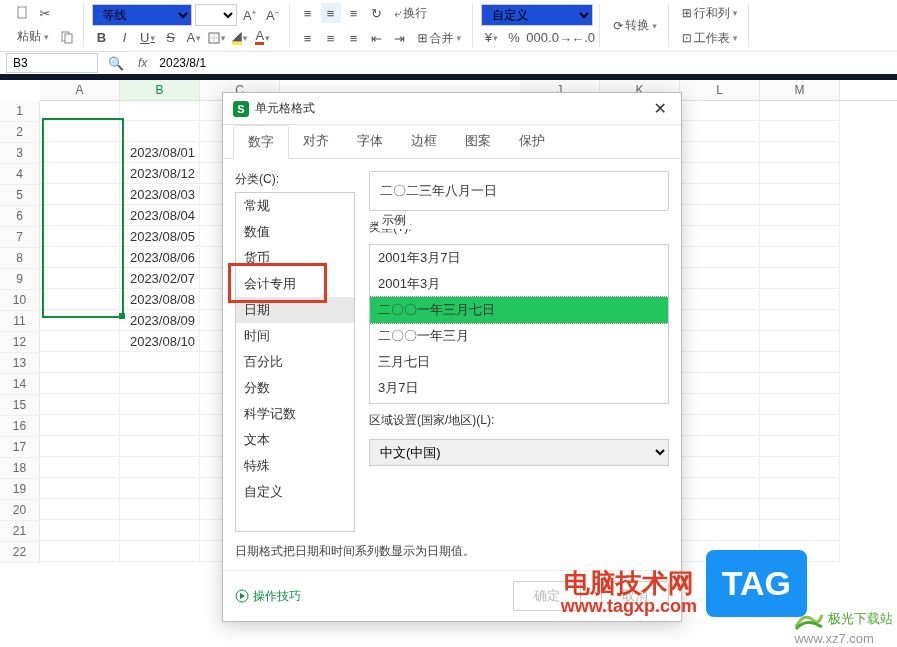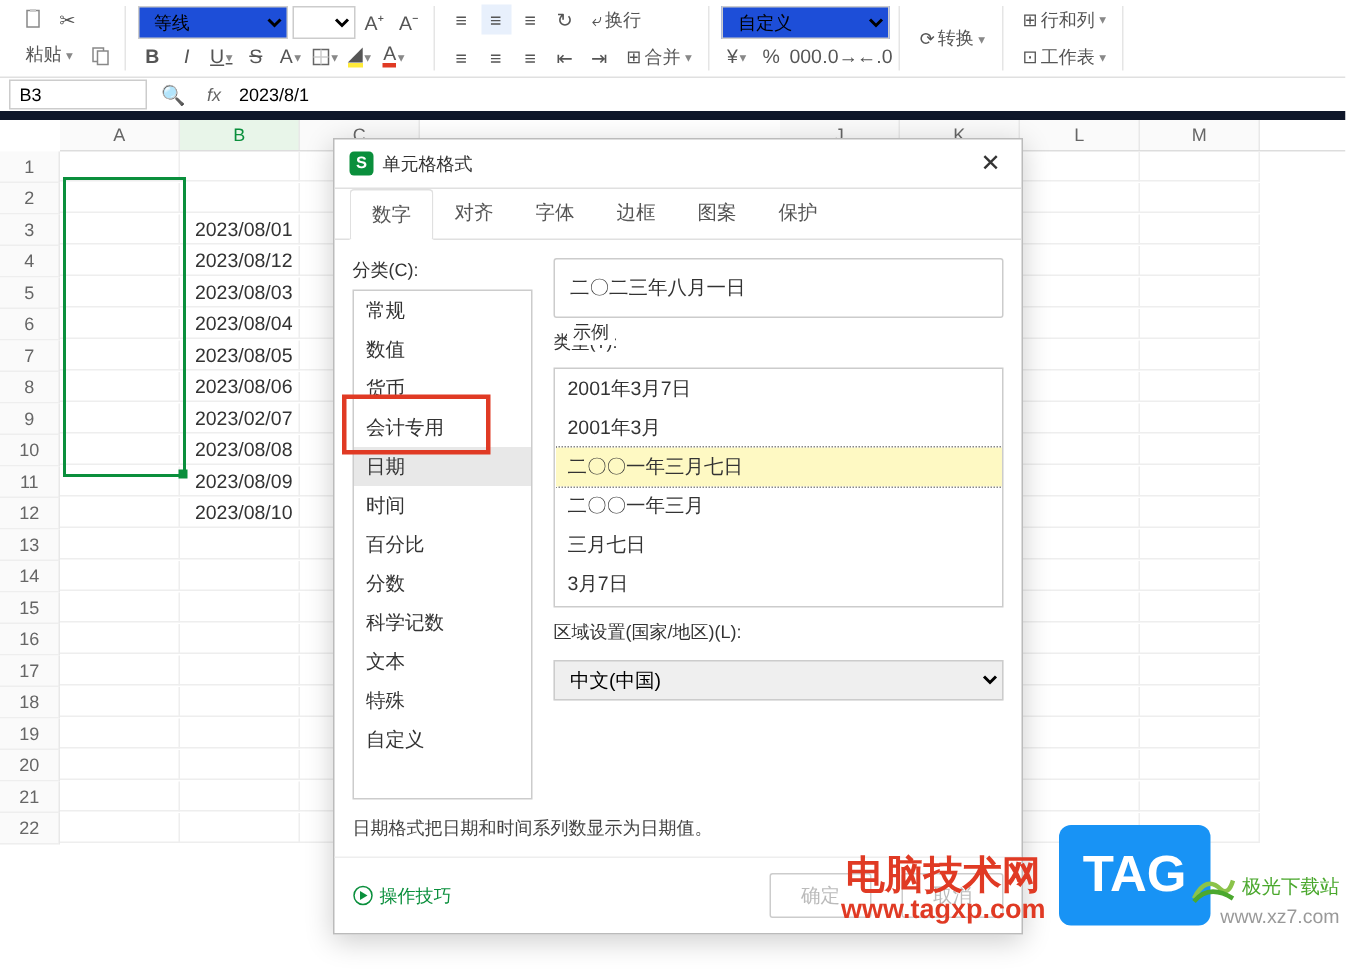--- a/index.html
+++ b/index.html
@@ -52,33 +52,33 @@
 .cat-item { padding: 4px 8px; cursor: pointer; font-size: 13px; }
 .cat-item.active { background: #e8e8e8; }
 .cat-highlight { outline: 3px solid #e03a24; outline-offset: -1px; position: absolute; left: 230px; top: 265px; width: 95px; height: 36px; pointer-events: none; }
 .right-col { flex: 1; display: flex; flex-direction: column; gap: 8px; }
 .fieldset { border: 1px solid #ccc; border-radius: 2px; padding: 8px; position: relative; }
 .fs-label { position: absolute; top: -8px; left: 8px; background: #fff; padding: 0 4px; font-size: 12px; margin-top: 48px; }
 .sample-text { font-size: 13px; padding: 2px; }
 .type-label { font-size: 12px; }
 .type-list { border: 1px solid #ccc; height: 160px; overflow-y: scroll; }
 .type-item { padding: 4px 8px; cursor: pointer; font-size: 13px; }
-.type-item.sel { background: #fef9c3; outline: 1px dotted #888; }
+.type-item.sel { background: #22c55e; outline: 1px dotted #888; }
 .locale-sel { border: 1px solid #ccc; padding: 4px 6px; font-size: 13px; margin-top: 2px; }
 .desc-text { padding: 4px 12px 10px; font-size: 12px; color: #444; }
 .dlg-footer { display: flex; align-items: center; padding: 10px 12px; border-top: 1px solid #eee; gap: 20px; }
 .tips-link { color: #0a8f3c; display: flex; align-items: center; gap: 4px; cursor: pointer; }
 .spacer { flex: 1; }
 .dlg-btn { padding: 5px 20px; border: 1px solid #ccc; background: #fff; cursor: pointer; font-size: 13px; border-radius: 2px; color: #bbb; }
 
 
 .wm-red { position: absolute; right: 200px; bottom: 30px; color: #e03a24; font-weight: bold; font-size: 26px; text-align: center; line-height: 1.1; }
 .wm-red .sub { font-size: 18px; display: block; font-weight: bold; }
 .wm-tag { position: absolute; right: 90px; bottom: 30px; background: #1893f5; color: #fff; font-weight: bold; font-size: 34px; padding: 14px 16px; border-radius: 8px; }
-.wm-green { position: absolute; right: 4px; bottom: 28px; text-align: right; color: #4ba82e; font-size: 13px; line-height: 1.2; }
+.wm-green { position: absolute; right: 4px; bottom: 0; color: #4ba82e; font-size: 13px; line-height: 1.2; }
 .wm-green svg { vertical-align: middle; }
 
 svg { display: inline-block; }
 </style>
 </head>
 <body>
 
 <div class="toolbar">
   <div class="toolbar-group">
     <div class="tb-col">

